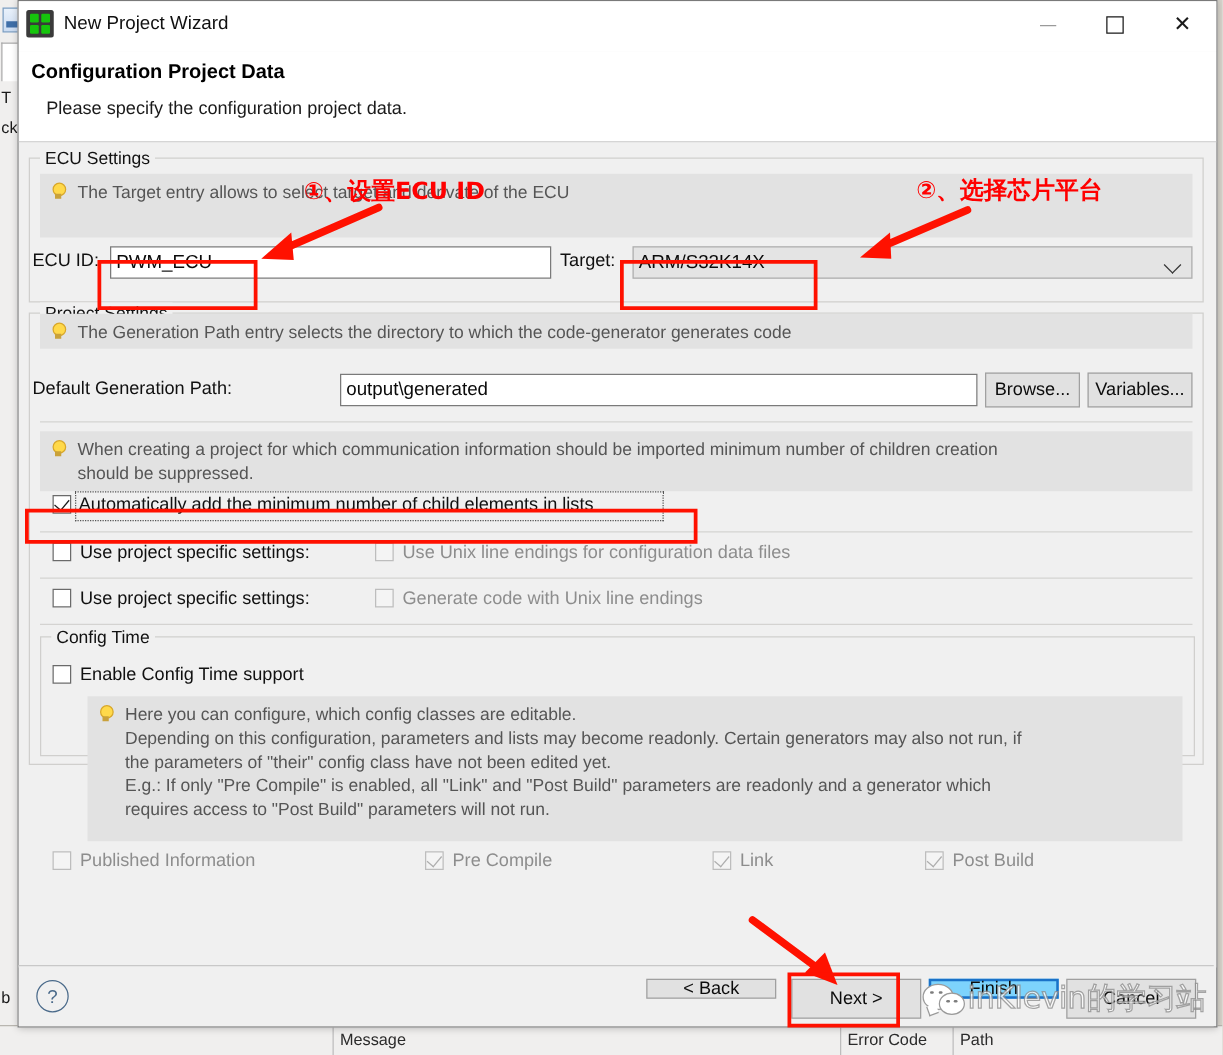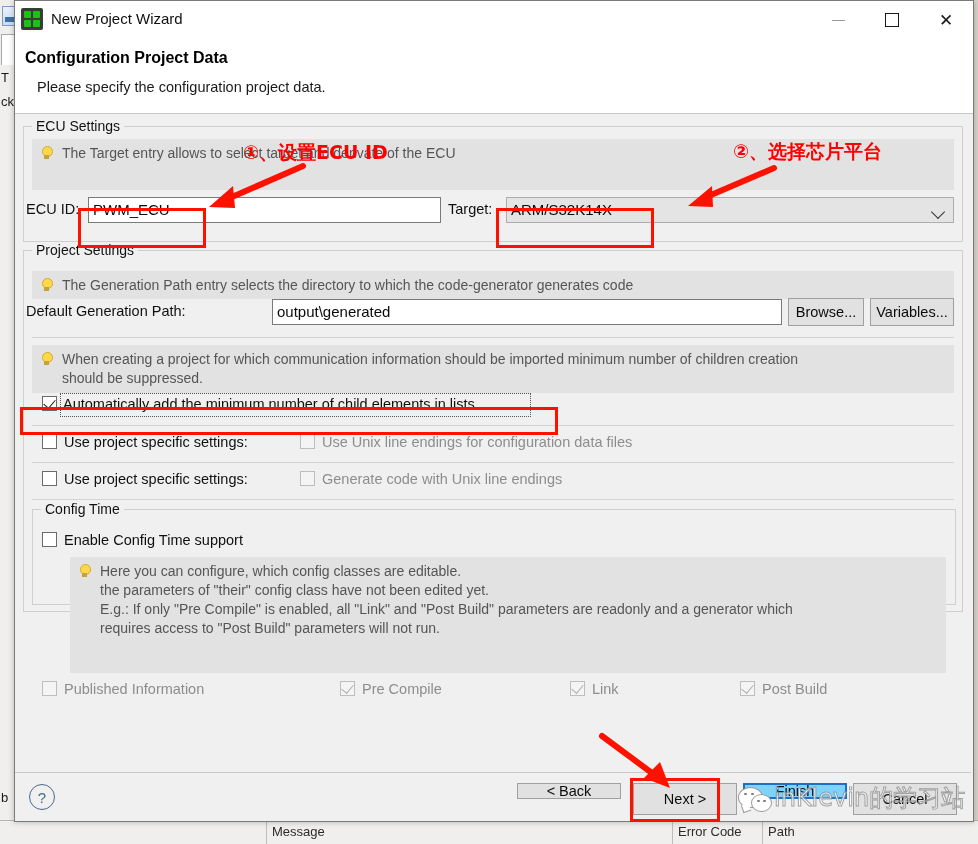--- a/index.html
+++ b/index.html
@@ -287,21 +287,21 @@
         <span class="lbl" style="left:424px; top:74px;">Target:</span>
         <div class="combo" style="left:482px; top:70px; width:448px; height:26px;">
           <span>ARM/S32K14X</span>
           <span class="arrow"></span>
         </div>
       </div>
 
       <div class="group" style="left:8px; top:136px; width:938px; height:360px;">
         <span class="legend">Project Settings</span>
 
-        <div class="infobox" style="left:8px; top:20px; width:922px; height:28px;">
+        <div class="infobox" style="left:8px; top:0; width:922px; height:28px;">
           <span class="bulb">
               <i class="b"></i>
               <i class="s"></i>
             </span>
           <div>The Generation Path entry selects the directory to which the code-generator generates code</div>
         </div>
 
         <span class="lbl" style="left:2px; top:52px;">Default Generation Path:</span>
         <div class="txtfield" style="left:248px; top:48px; width:510px; height:26px;">output\generated</div>
         <div class="btn" style="left:764px; top:47px; width:76px; height:28px;">
@@ -349,20 +349,21 @@
         </div>
         <div class="cbox" style="left:18px; top:281px;"></div>
         <span class="lbl" style="left:40px; top:281px;">Enable Config Time support</span>
 
         <div class="infobox" style="left:46px; top:306px; width:876px; height:116px;">
           <span class="bulb">
               <i class="b"></i>
               <i class="s"></i>
             </span>
           <div>Here you can configure, which config classes are editable.</div>
+          <div>Depending on this configuration, parameters and lists may become readonly. Certain generators may also not run, if</div>
           <div>the parameters of "their" config class have not been edited yet.</div>
           <div>E.g.: If only "Pre Compile" is enabled, all "Link" and "Post Build" parameters are readonly and a generator which</div>
           <div>requires access to "Post Build" parameters will not run.</div>
         </div>
 
         <div class="cbox dim" style="left:18px; top:430px;"></div>
         <span class="lbl dim" style="left:40px; top:430px;">Published Information</span>
 
         <div class="cbox dim" style="left:316px; top:430px;">
           <span class="tick"></span>

